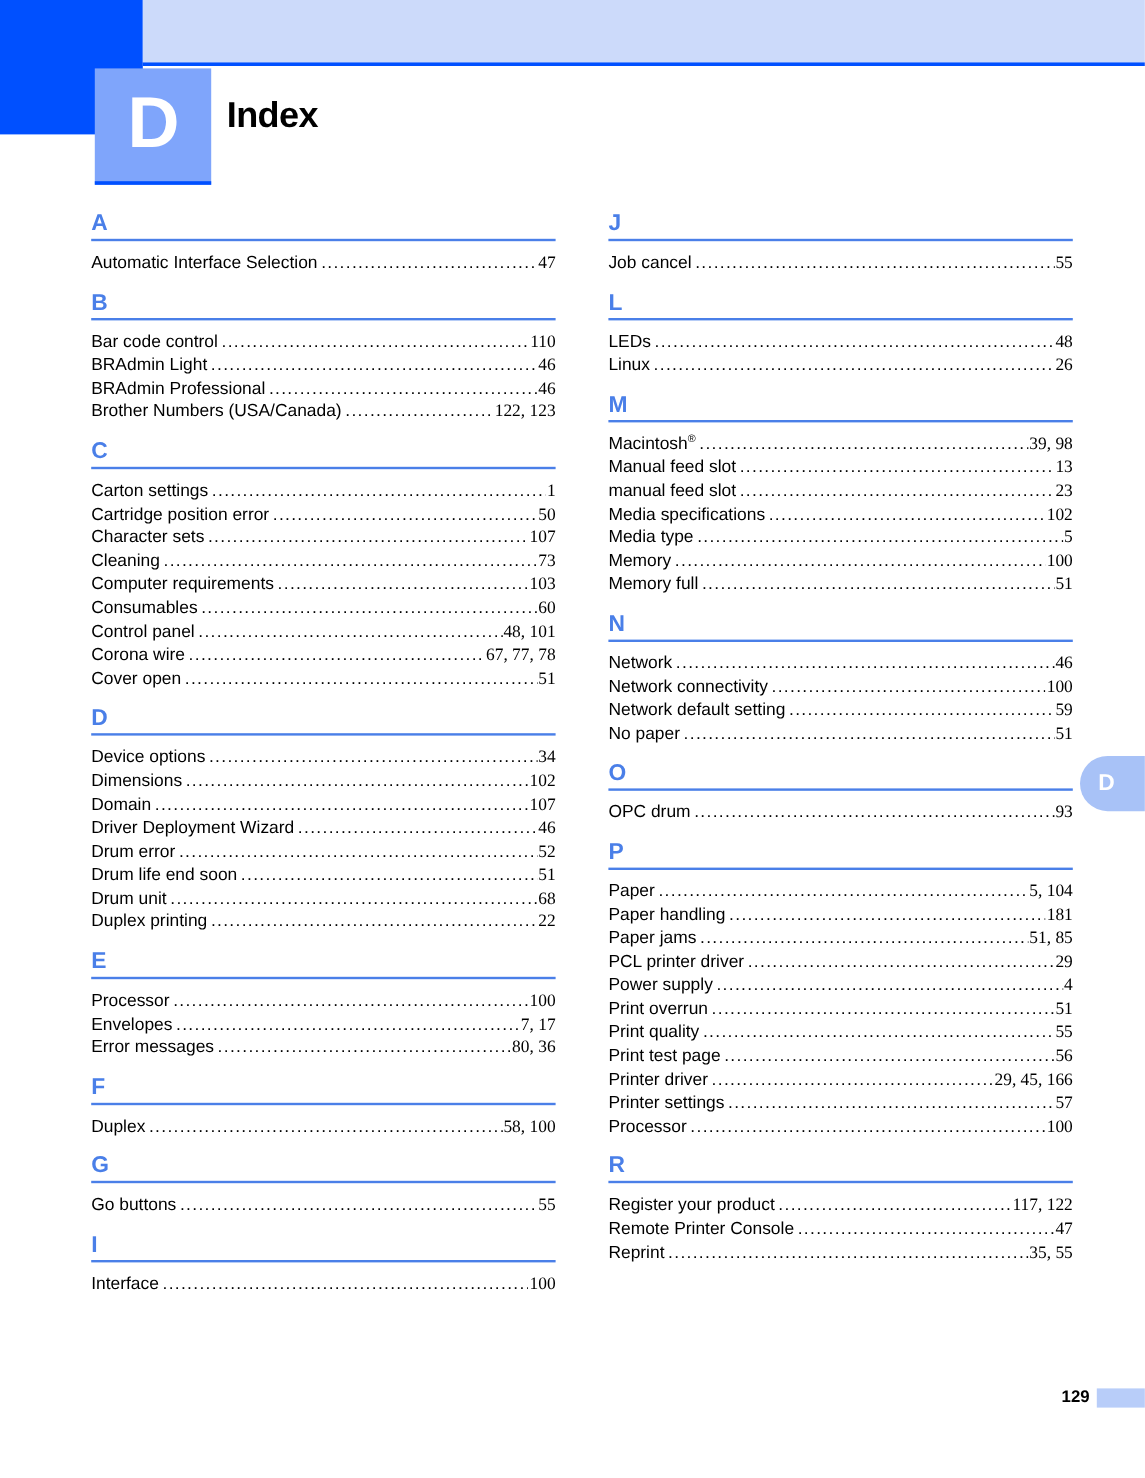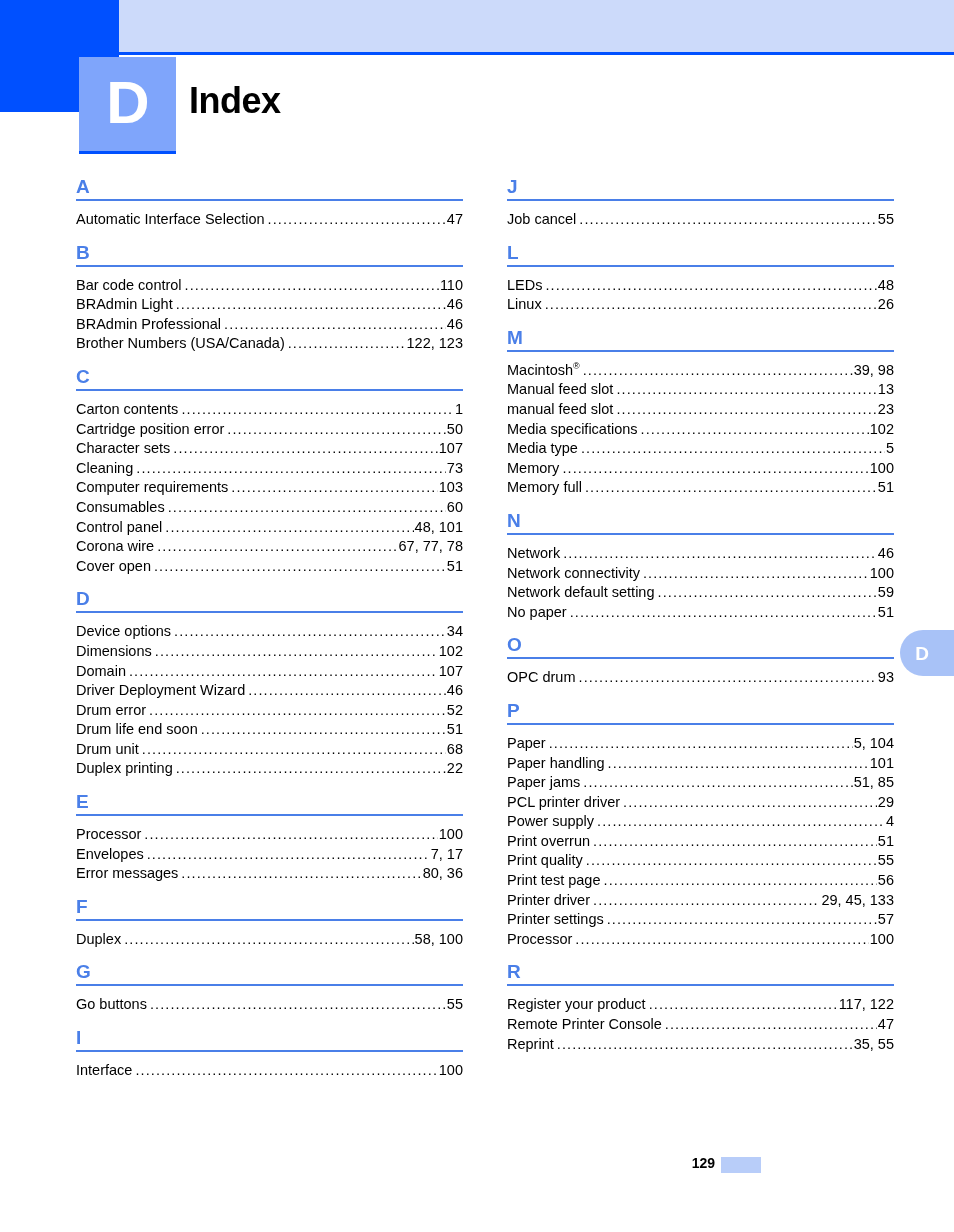--- a/index.html
+++ b/index.html
@@ -58,21 +58,21 @@
     font-size: 60px;
     font-weight: bold;
     line-height: 1;
     letter-spacing: -1px;
   }
 
   #page-title {
     position: absolute;
     left: 189px;
     top: 80px;
-    font-size: 36px;
+    font-size: 30px;
     font-weight: bold;
     color: #000000;
     letter-spacing: -0.5px;
   }
 
   
   #index-body {
     position: absolute;
     left: 0;
     top: 168px;
@@ -116,21 +116,21 @@
     line-height: 0;
   }
   .entry-leader {
     flex: 1 1 auto;
     overflow: hidden;
     white-space: nowrap;
     margin: 0 1px 0 3px;
     letter-spacing: 1.1px;
     color: #000000;
   }
-  .entry-pages { flex: 0 0 auto; }
+  .entry-pages { flex: 0 0 auto; font-family: Liberation Serif, serif; }
 
   
   .section + .section .section-letter { padding-top: 13px; }
 
   
   #thumb-tab {
     position: absolute;
     left: 900px;
     top: 630px;
     width: 54px;
@@ -148,21 +148,21 @@
     font-size: 19px;
     font-weight: bold;
     line-height: 1;
   }
 
   
   #footer {
     position: absolute;
     left: 0;
     top: 1155px;
-    width: 761px;
+    width: 954px;
     height: 24px;
   }
   #page-number {
     position: absolute;
     right: 46px;
     top: 0;
     font-size: 14px;
     font-weight: bold;
     color: #000000;
   }
@@ -222,21 +222,21 @@
         <div class="entry">
           <span class="entry-label">Brother Numbers (USA/Canada)</span>
           <span class="entry-leader">...................................................................................................................</span>
           <span class="entry-pages">122, 123</span>
         </div>
       </div>
       <div class="section">
         <div class="section-letter">C</div>
         <div class="section-rule"></div>
         <div class="entry">
-          <span class="entry-label">Carton contents</span>
+          <span class="entry-label">Carton settings</span>
           <span class="entry-leader">...................................................................................................................</span>
           <span class="entry-pages">1</span>
         </div>
         <div class="entry">
           <span class="entry-label">Cartridge position error</span>
           <span class="entry-leader">...................................................................................................................</span>
           <span class="entry-pages">50</span>
         </div>
         <div class="entry">
           <span class="entry-label">Character sets</span>
@@ -465,21 +465,21 @@
         <div class="section-letter">P</div>
         <div class="section-rule"></div>
         <div class="entry">
           <span class="entry-label">Paper</span>
           <span class="entry-leader">...................................................................................................................</span>
           <span class="entry-pages">5, 104</span>
         </div>
         <div class="entry">
           <span class="entry-label">Paper handling</span>
           <span class="entry-leader">...................................................................................................................</span>
-          <span class="entry-pages">101</span>
+          <span class="entry-pages">181</span>
         </div>
         <div class="entry">
           <span class="entry-label">Paper jams</span>
           <span class="entry-leader">...................................................................................................................</span>
           <span class="entry-pages">51, 85</span>
         </div>
         <div class="entry">
           <span class="entry-label">PCL printer driver</span>
           <span class="entry-leader">...................................................................................................................</span>
           <span class="entry-pages">29</span>
@@ -500,21 +500,21 @@
           <span class="entry-pages">55</span>
         </div>
         <div class="entry">
           <span class="entry-label">Print test page</span>
           <span class="entry-leader">...................................................................................................................</span>
           <span class="entry-pages">56</span>
         </div>
         <div class="entry">
           <span class="entry-label">Printer driver</span>
           <span class="entry-leader">...................................................................................................................</span>
-          <span class="entry-pages">29, 45, 133</span>
+          <span class="entry-pages">29, 45, 166</span>
         </div>
         <div class="entry">
           <span class="entry-label">Printer settings</span>
           <span class="entry-leader">...................................................................................................................</span>
           <span class="entry-pages">57</span>
         </div>
         <div class="entry">
           <span class="entry-label">Processor</span>
           <span class="entry-leader">...................................................................................................................</span>
           <span class="entry-pages">100</span>

